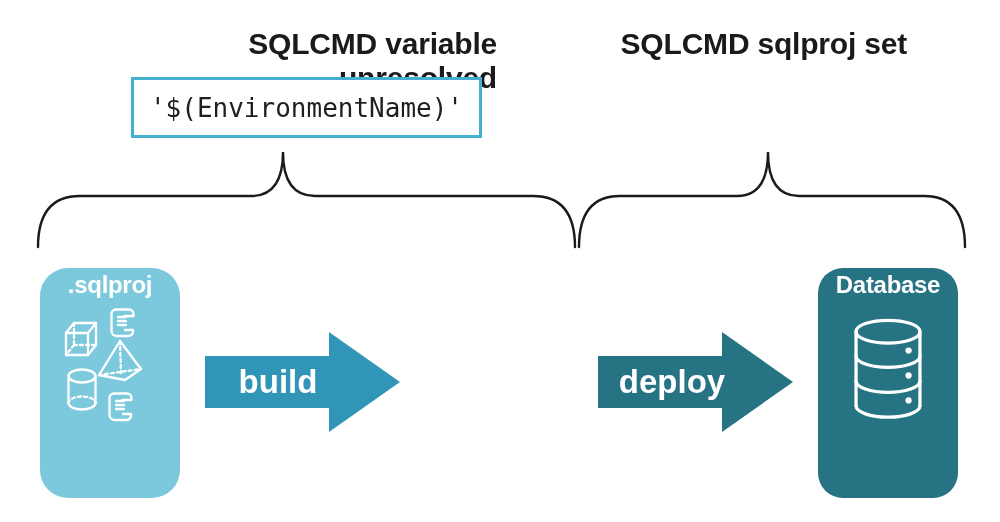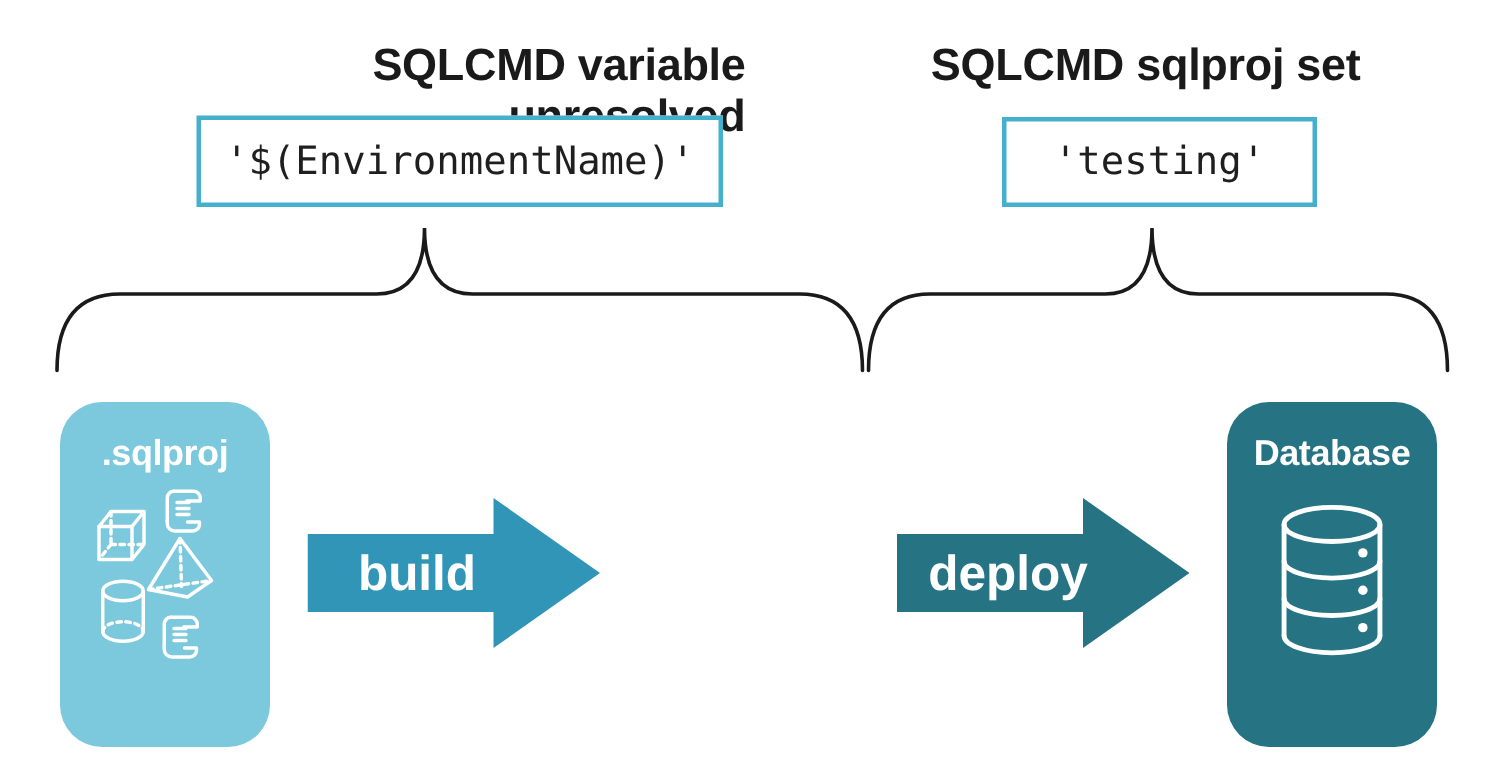--- a/index.html
+++ b/index.html
@@ -38,23 +38,23 @@
     font-size:26px;color:var(--code-text);white-space:pre;
   }
   .overlay{position:absolute;left:0;top:0;width:1000px;height:522px;}
   .brace{fill:none;stroke:var(--brace);stroke-width:2.4;stroke-linecap:round;}
   .stage{
     position:absolute;width:140px;height:230px;border-radius:28px;
     display:flex;flex-direction:column;align-items:center;top:268px;
   }
   #stage-sqlproj{left:40px;background:var(--sqlproj-box);}
   #stage-dacpac{left:432px;background:var(--dacpac-box);}
-  #stage-database{left:818px;background:var(--database-box);}
+  #stage-database{left:818px;background:var(--database-box);border-radius:25px;}
   .stage-label{
-    margin-top:21px;color:var(--box-label-text);font-weight:700;font-size:24px;
+    margin-top:3px;color:var(--box-label-text);font-weight:700;font-size:24px;
     text-align:center;letter-spacing:-0.3px;
   }
   .stage-icon{display:block;}
   #stage-sqlproj .stage-icon{margin-top:6px;}
   #stage-dacpac .stage-icon{margin-top:11px;}
   #stage-database .stage-icon{margin-top:18px;}
   .icon-stroke{fill:none;stroke:#fff;stroke-linecap:round;stroke-linejoin:round;}
   .dash{stroke-dasharray:3 3;}
   .arrow{position:absolute;top:332px;width:195px;height:100px;}
   .arrow-build{left:205px;}
@@ -69,23 +69,20 @@
 </head>
 <body>
 
 <div class="canvas">
 
   <div class="heading heading-left">SQLCMD variable unresolved</div>
   <div class="heading heading-right">SQLCMD sqlproj set</div>
 
   <div class="codebox codebox-left">
     <span class="code">'$(EnvironmentName)'</span>
-  </div>
-  <div class="codebox codebox-right">
-    <span class="code">'testing'</span>
   </div>
 
   <svg class="overlay" viewBox="0 0 1000 522">
     <path class="brace" d="M 38 247 Q 38 196 80 196 L 251 196 Q 283 196 283 152 Q 283 196 315 196 L 533 196 Q 575 196 575 247"></path>
     <path class="brace" d="M 579 247 Q 579 196 620 196 L 737 196 Q 768 196 768 152 Q 768 196 799 196 L 924 196 Q 965 196 965 247"></path>
   </svg>
 
   <div class="stage" id="stage-sqlproj">
     <div class="stage-label">.sqlproj</div>
     <svg class="stage-icon" width="120" height="124" viewBox="0 0 120 124">

